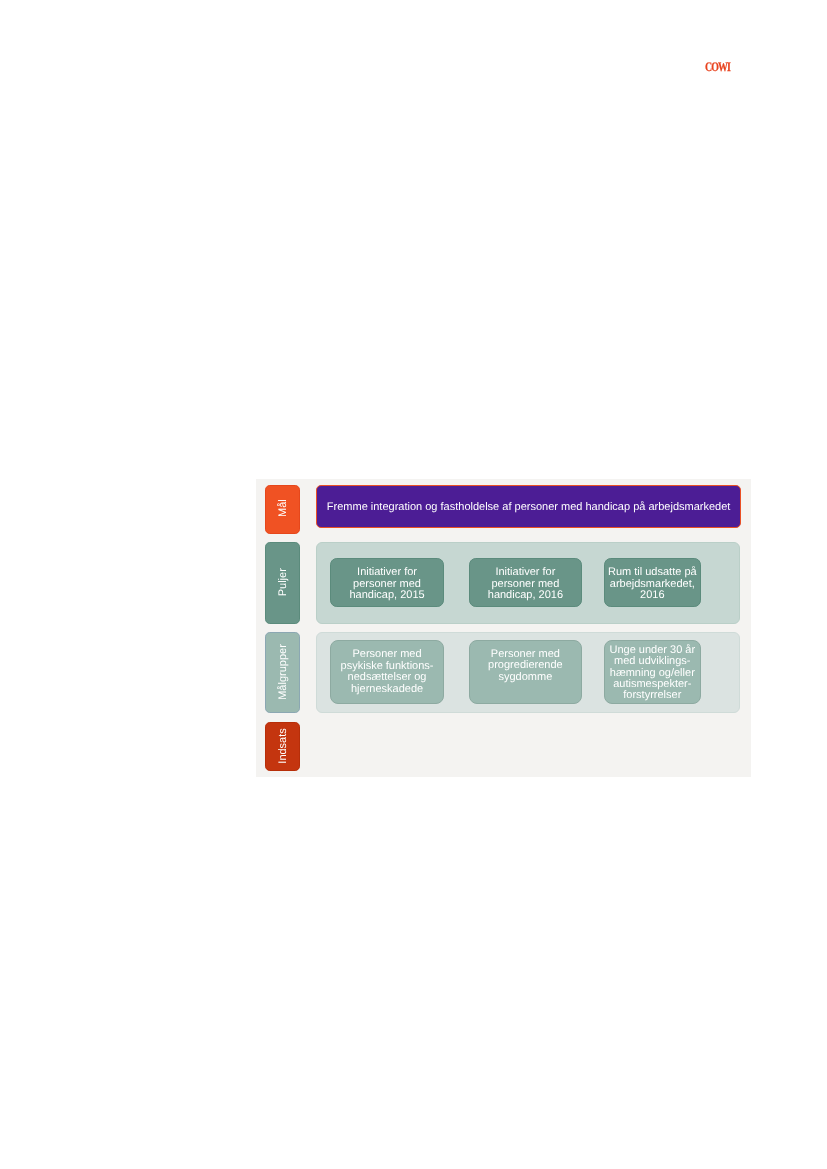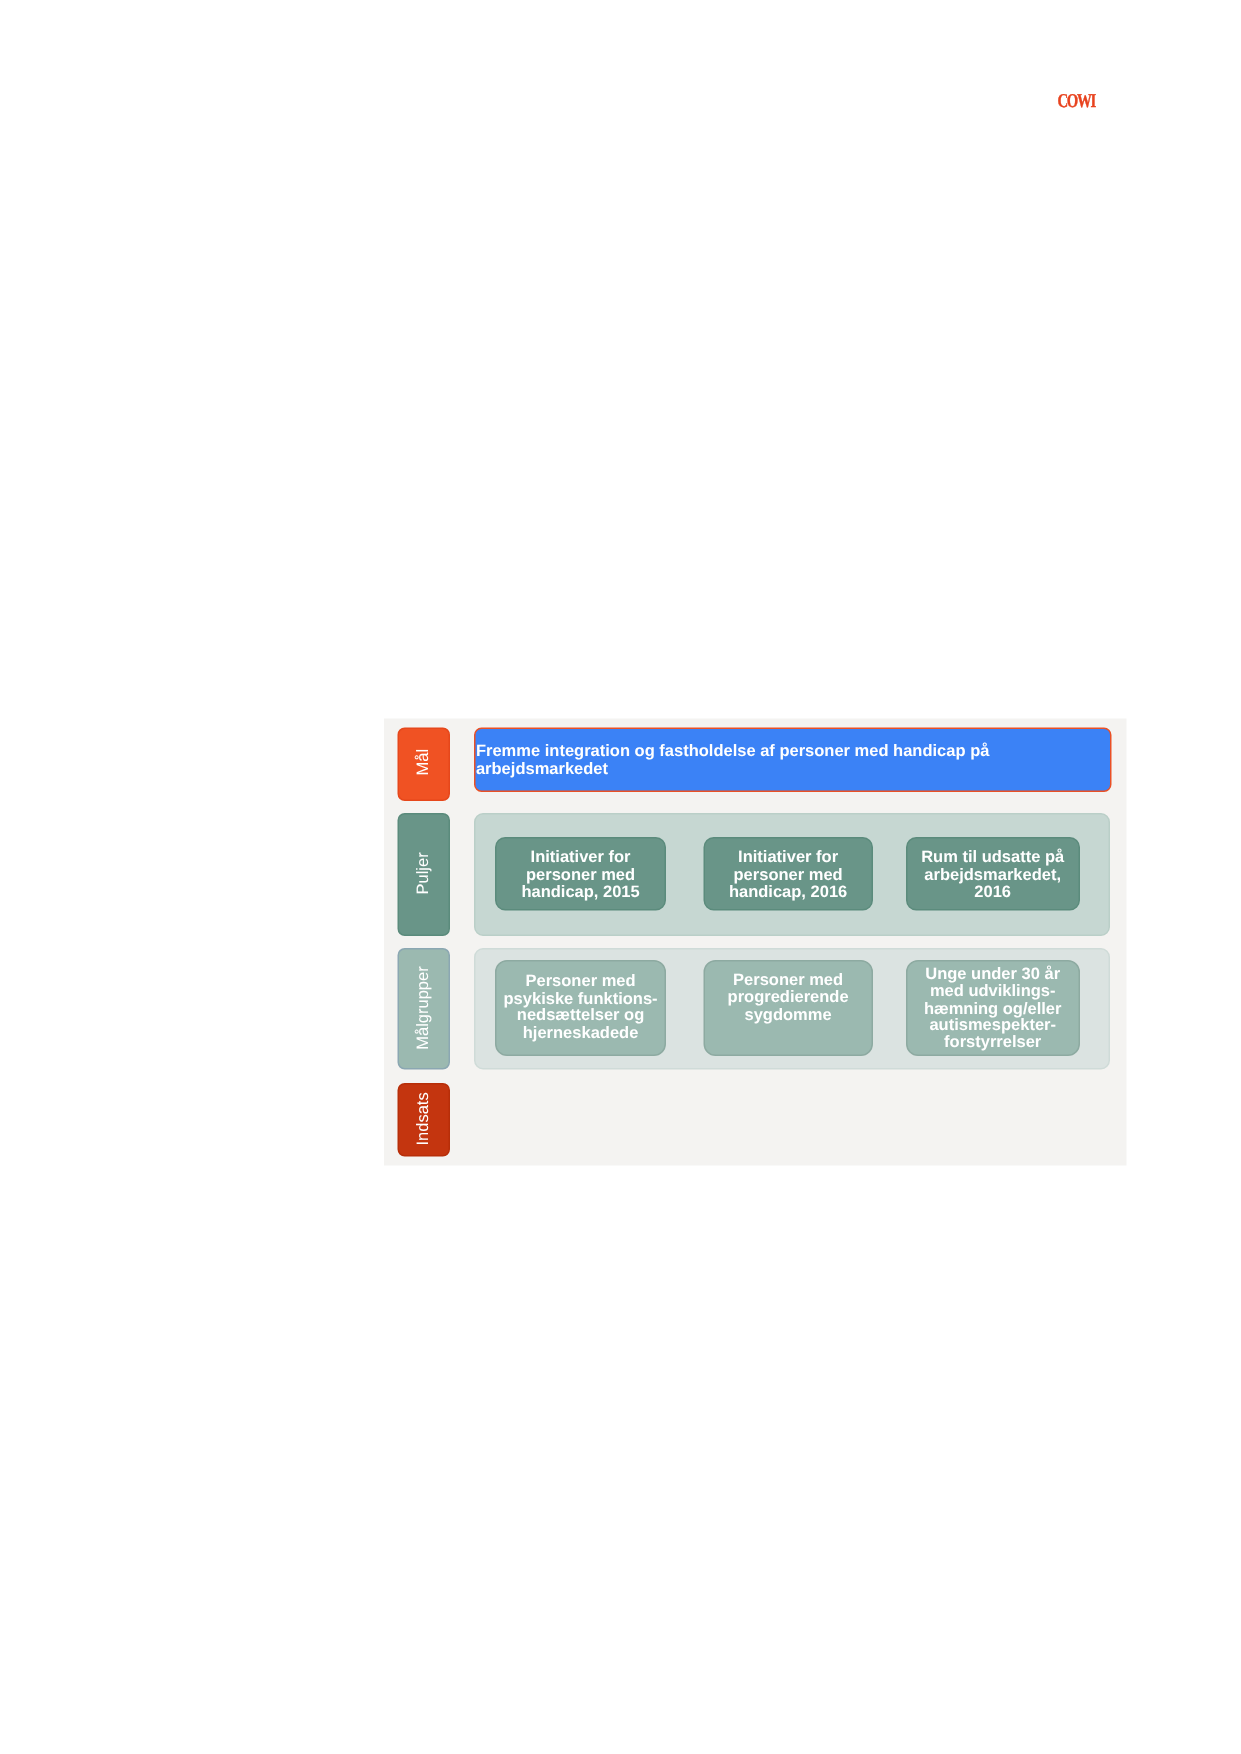--- a/index.html
+++ b/index.html
@@ -68,37 +68,37 @@
     color:#ffffff;
     font-size:11px;
     line-height:11.4px;
     display:flex; align-items:center; justify-content:center;
     text-align:center;
     box-sizing:border-box;
   }
   
   .tab, .bar, .group, .card { box-sizing:border-box; }
   #tab-mal      { top:6px;     height:48.5px; background:#F05223; border:0.75px solid #E6471B; }
-  #bar-mal      { top:6px;     height:43px; background:#3b82f6; border:0.75px solid #EA5025;font-weight:bold; }
+  #bar-mal      { top:6px;     height:43px; background:#4c1d95; border:0.75px solid #EA5025; }
   #tab-puljer   { top:63px;    height:81.5px; background:#699588; border:0.75px solid #5B8B7C; }
   #grp-puljer   { top:63px;    height:81.5px; background:#C6D7D2; border:0.75px solid #BACFC8; }
   #tab-malgr    { top:153.1px; height:81.4px; background:#9BB9B0; border:0.9px solid #8BA7B2; }
   #grp-malgr    { top:153.1px; height:81.4px; background:#DBE3E1; border:0.75px solid #CFDBD8; }
   #tab-indsats  { top:243.3px; height:48.4px; background:#C4350F; border:0.75px solid #B72E09; }
   #bar-indsats  { top:243.3px; height:48.4px; background:#C64B27; border:0.75px solid #BC3E18; }
-  .card > span { display:block;font-weight:bold; }
+  .card > span { display:block; }
   .card.puljer > span { transform:translateY(1.8px); }
   .card.malgr > span { transform:translateY(0.3px); }
   .card.malgr.c2 > span { transform:translateY(-6.1px); }
   .card.malgr.c3 > span { transform:translateY(0.9px); line-height:11.3px; }
   .card.puljer  { background:#699588; top:15.1px;  height:48.7px; border:0.75px solid #5B8B7C; }
   .card.malgr   { background:#9BB9B0; top:7.4px; height:63.4px; border-radius:8px; border:0.75px solid #8DAAA1; }
   .c1 { left:13.5px;  width:113.5px; }
   .c2 { left:152.1px; width:113.0px; }
-  .c3 { left:287.0px; width:116px; }
+  .c3 { left:287.0px; width:97px; }
 </style>
 </head>
 <body>
 
 <div id="logo">COWI</div>
 
 <div id="figure">
 
   <div class="tab" id="tab-mal">
       <span>Mål</span>

